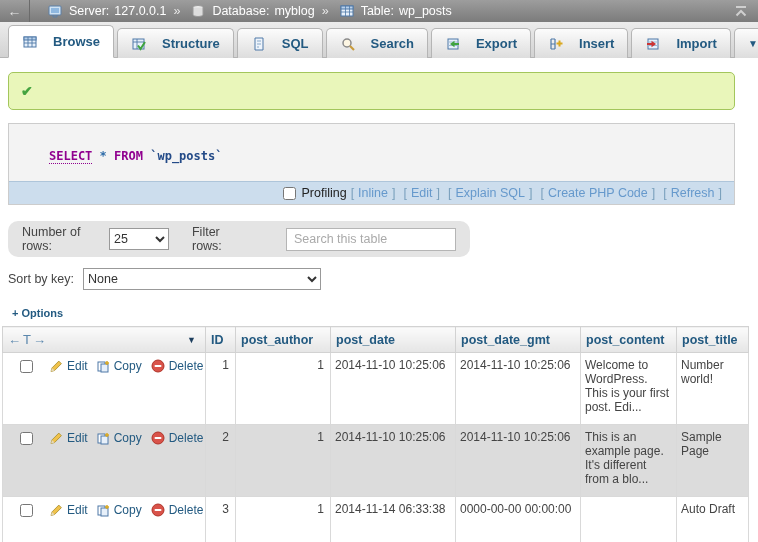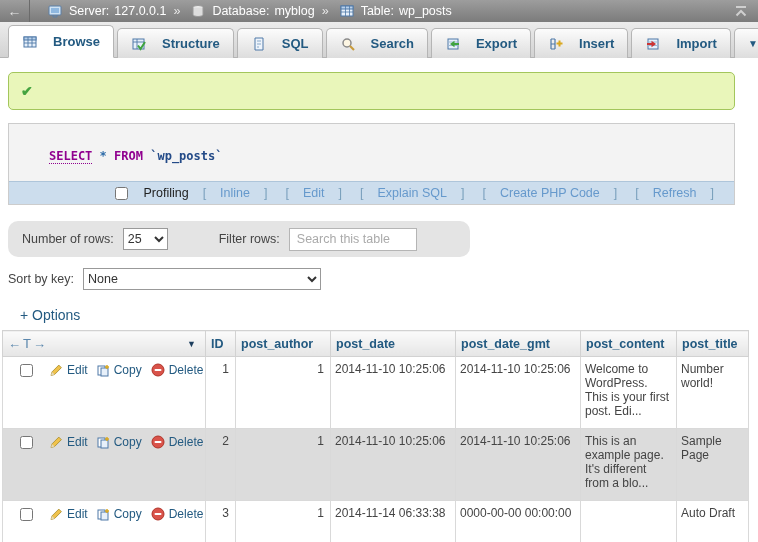--- a/index.html
+++ b/index.html
@@ -32,37 +32,37 @@
     padding: 10px 12px; display: flex; align-items: center; gap: 9px; font-size: 12.5px; color: #333; }
   .check { color: #44a340; font-size: 14px; font-weight: bold; }
 
   
   .querywrap { margin: 13px 23px 16px 8px; border: 1px solid #ccc; background: #f3f3f3; }
   .sqlcode { padding: 25px 10px 18px 40px; font-family: "DejaVu Sans Mono", monospace; font-size: 12px; }
   .kw { color: #90008f; font-weight: bold; }
   .kw.dotted { border-bottom: 1px dotted #90008f; }
   .star { color: #2e6ca8; font-weight: bold; }
   .ident { color: #234a87; font-weight: bold; }
-  .toolsbar { background: #ccdded; border-top: 1px solid #aec5da; padding: 4px 16px; display: flex;
-    justify-content: flex-end; align-items: center; font-size: 12.5px; color: #222; gap: 10px; }
+  .toolsbar { background: #ccdded; border-top: 1px solid #aec5da; padding: 4px 8px; display: flex;
+    justify-content: flex-end; align-items: center; font-size: 12.5px; color: #222; }
   .toolsbar input { margin-right: 5px; }
   .tlink { color: #6699cc; text-decoration: none; cursor: pointer; }
   .brk { color: #7aa0bd; margin: 0 4px; }
 
   
   .ctrl1 { margin: 13px 0 0 8px; width: 462px; height: 36px; background: #e4e4e4; border-radius: 10px;
     display: flex; align-items: center; padding: 0 14px; gap: 9px; font-size: 12.5px; color: #444; }
   select { font-size: 12.5px; color: #333; border: 1px solid #999; background: #fff; height: 22px; }
-  .sel-rows { width: 45px; margin-right: 42px; }
-  .filter-input { width: 128px; height: 23px; border: 1px solid #b5b5b5; padding: 2px 7px;
-    font-size: 12.5px; color: #0f172a; }
+  .sel-rows { width: 70px; margin-right: 14px; }
+  .filter-input { width: 170px; height: 23px; border: 1px solid #b5b5b5; padding: 2px 7px;
+    font-size: 12.5px; color: #0f172a; margin-left: 33px; }
   .filter-input::placeholder { color: #aaa; }
   .ctrl2 { margin: 11px 0 0 8px; display: flex; align-items: center; gap: 9px; font-size: 12.5px; color: #444; }
   .sel-sort { width: 238px; }
-  .options { margin: 17px 0 7px 20px; font-size: 14px; color: #235a81; cursor: pointer; display: inline-block; }
+  .options { margin: 17px 0 7px 12px; font-size: 11px; color: #235a81; cursor: pointer; display: inline-block; font-weight: bold; }
 
   
   table { margin-left: 2px; border-collapse: collapse; table-layout: fixed; width: 746px; }
   th { background: linear-gradient(#fbfbfb, #e5e5e5); border: 1px solid #d2d2d2; color: #235a81;
     font-weight: bold; font-size: 12.5px; text-align: left; padding: 5px 5px; height: 26px; }
   td { border: 1px solid #d9d9d9; font-size: 12px; color: #444; vertical-align: top; padding: 5px 4px; }
   tr.alt td { background: #dcdcdc; }
   tr.r1 td, tr.r2 td { height: 72px; }
   tr.r3 td { height: 72px; }
   .num { text-align: right; padding-right: 6px; }

